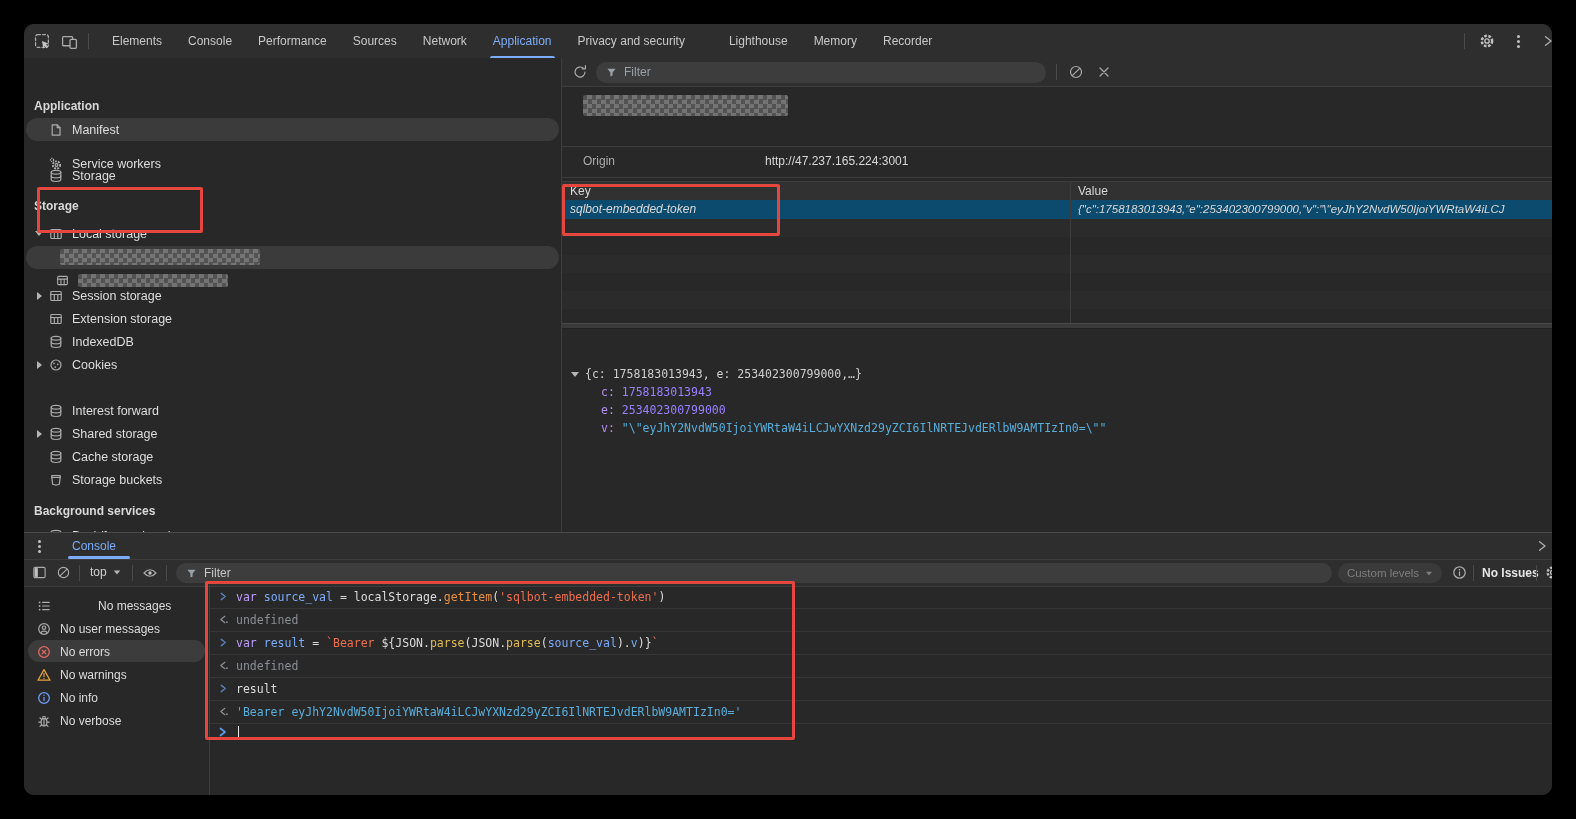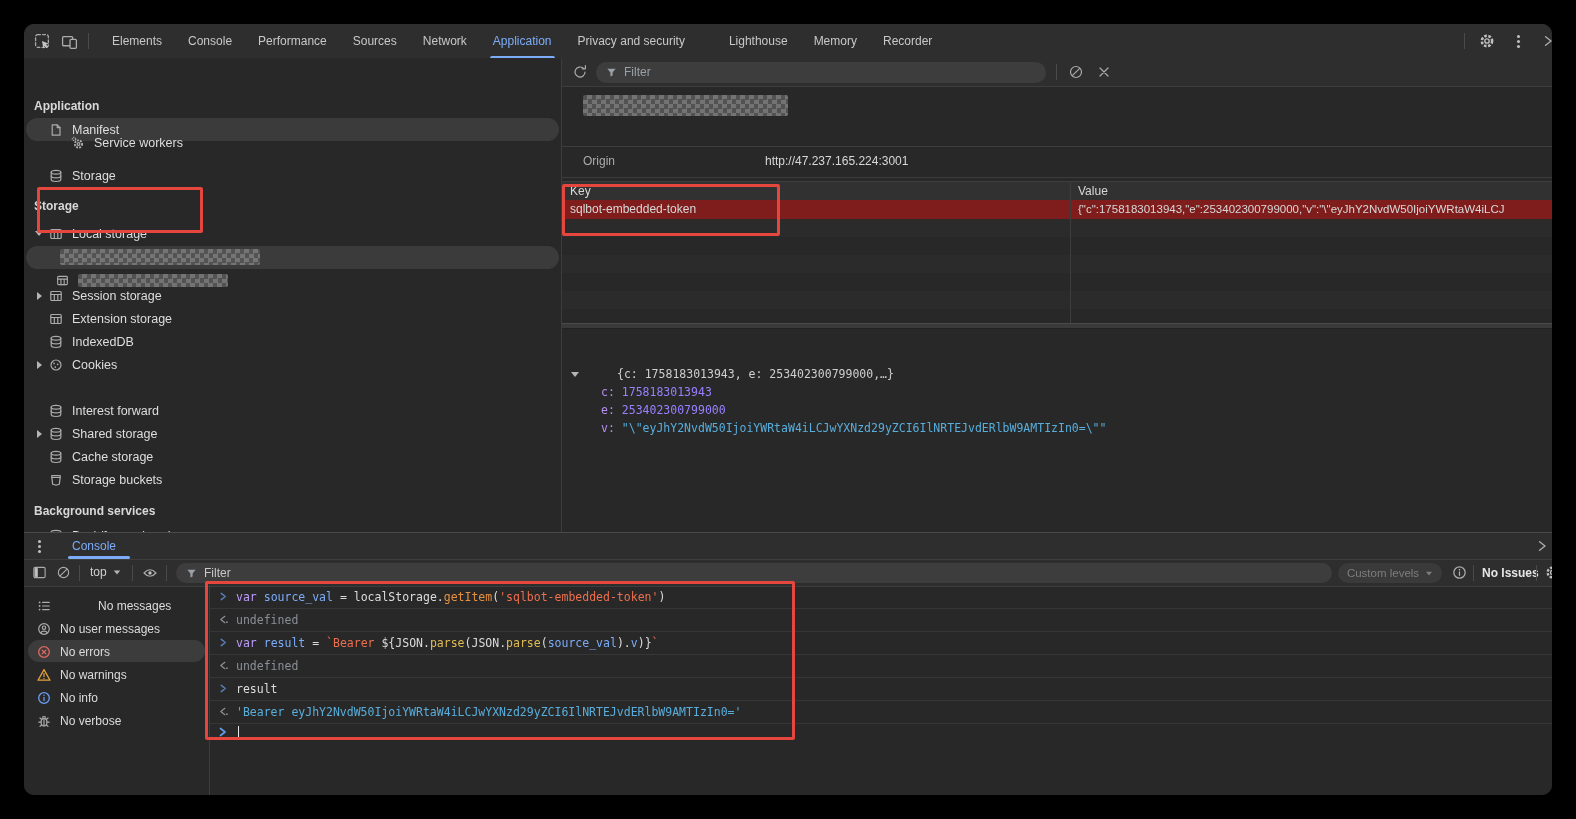--- a/index.html
+++ b/index.html
@@ -34,21 +34,21 @@
   .tri-right{width:0;height:0;border-top:4px solid transparent;border-bottom:4px solid transparent;border-left:5px solid #B5B5B5;}
   .blur-block{background:repeating-conic-gradient(#7A7A7A 0% 25%,#565656 0% 50%);background-size:9px 9px;border-radius:2px;filter:blur(.7px);opacity:.92;}
 
   
   .main{position:absolute;left:538px;top:34px;right:0;bottom:263px;background:#282828;}
   .ptoolbar{position:absolute;left:0;top:0;right:0;height:28px;border-bottom:1px solid #3D3D3D;background:#2E2E2E;}
   .fpill{position:absolute;background:#3D3D3D;border-radius:11px;height:21px;display:flex;align-items:center;color:#9AA0A6;}
   .title-sec{position:absolute;left:0;top:28px;right:0;height:60px;border-bottom:1px solid #3D3D3D;}
   .origin-row{position:absolute;left:0;top:88px;right:0;height:31px;border-bottom:1px solid #3D3D3D;}
   .grid-head{position:absolute;left:0;top:123px;right:0;height:19px;background:#313131;border-bottom:1px solid #3D3D3D;border-top:1px solid #3D3D3D;color:#D8D8D8;}
-  .grid-row-sel{position:absolute;left:0;top:142px;right:0;height:19px;background:#7f1d1d;color:#D8D8D8;}
+  .grid-row-sel{position:absolute;left:0;top:142px;right:0;height:19px;background:#0c4a6e;color:#D8D8D8;font-style:italic;}
   .grid-stripes{position:absolute;left:0;top:161px;right:0;height:104px;background:repeating-linear-gradient(#2B2B2B 0 18px,#282828 18px 36px);}
   .col-div{position:absolute;left:508px;top:123px;width:1px;height:142px;background:#3D3D3D;}
   .split-band{position:absolute;left:0;top:265px;right:0;height:4px;background:#3A3A3A;border-top:1px solid #4A4A4A;border-bottom:1px solid #222;}
   .mono{font-family:"DejaVu Sans Mono",monospace;font-size:11.5px;}
   .pv-line{position:absolute;height:18px;display:flex;align-items:center;white-space:pre;}
   .pv-head{color:#CFCFCF;}
   .pv-key{color:#B78FF2;}
   .pv-num{color:#9980FF;}
   .pv-str{color:#58AEDC;}
 
@@ -138,21 +138,21 @@
       <span class="nocaret"></span>
       <span class="iconbox">
           <svg width="14" height="14" viewBox="0 0 14 14">
             <path class="ic" d="M3.2 1.8 h5 l2.8 2.8 v7.6 h-7.8 z"></path>
             <path class="ic" d="M8.2 1.8 v2.8 h2.8"></path>
           </svg>
         </span>
       <span class="lbl">Manifest</span>
     </div>
 
-    <div class="srow" style="top:73px;padding-left:22px;">
+    <div class="srow" style="top:94px;">
       <span class="nocaret"></span>
       <span class="iconbox">
           <svg width="14" height="14" viewBox="0 0 14 14">
             <circle cx="7.5" cy="8" r="3.6" fill="none" stroke="#ABABAB" stroke-width="1.9" stroke-dasharray="1.9 1.1"></circle>
             <circle cx="7.5" cy="8" r="1.4" class="ic"></circle>
             <circle cx="3" cy="3" r="1.6" fill="none" stroke="#ABABAB" stroke-width="1.3" stroke-dasharray="1.2 .8"></circle>
           </svg>
         </span>
       <span class="lbl">Service workers</span>
     </div>
@@ -359,21 +359,21 @@
       <span class="abs" style="left:516px;top:2px;">Value</span>
     </div>
     <div class="grid-row-sel">
       <span class="abs" style="left:8px;top:2px;white-space:nowrap;">sqlbot-embedded-token</span>
       <span class="abs" style="left:516px;top:2.5px;right:0;overflow:hidden;white-space:nowrap;font-size:11.5px;">{"c":1758183013943,"e":253402300799000,"v":"\"eyJhY2NvdW50IjoiYWRtaW4iLCJ</span>
     </div>
     <div class="grid-stripes"></div>
     <div class="col-div"></div>
     <div class="split-band"></div>
 
-    <div class="pv-line mono" style="left:9px;top:307px;gap:32px;">
+    <div class="pv-line mono" style="left:9px;top:307px;">
       <span class="tri-down" style="margin-right:6px;"></span>
       <span class="pv-head">{c: 1758183013943, e: 253402300799000,…}</span>
     </div>
     <div class="pv-line mono" style="left:39px;top:325px;">
       <span class="pv-key">c:</span><span> </span><span class="pv-num">1758183013943</span>
     </div>
     <div class="pv-line mono" style="left:39px;top:343px;">
       <span class="pv-key">e:</span><span> </span><span class="pv-num">253402300799000</span>
     </div>
     <div class="pv-line mono" style="left:39px;top:361px;">

